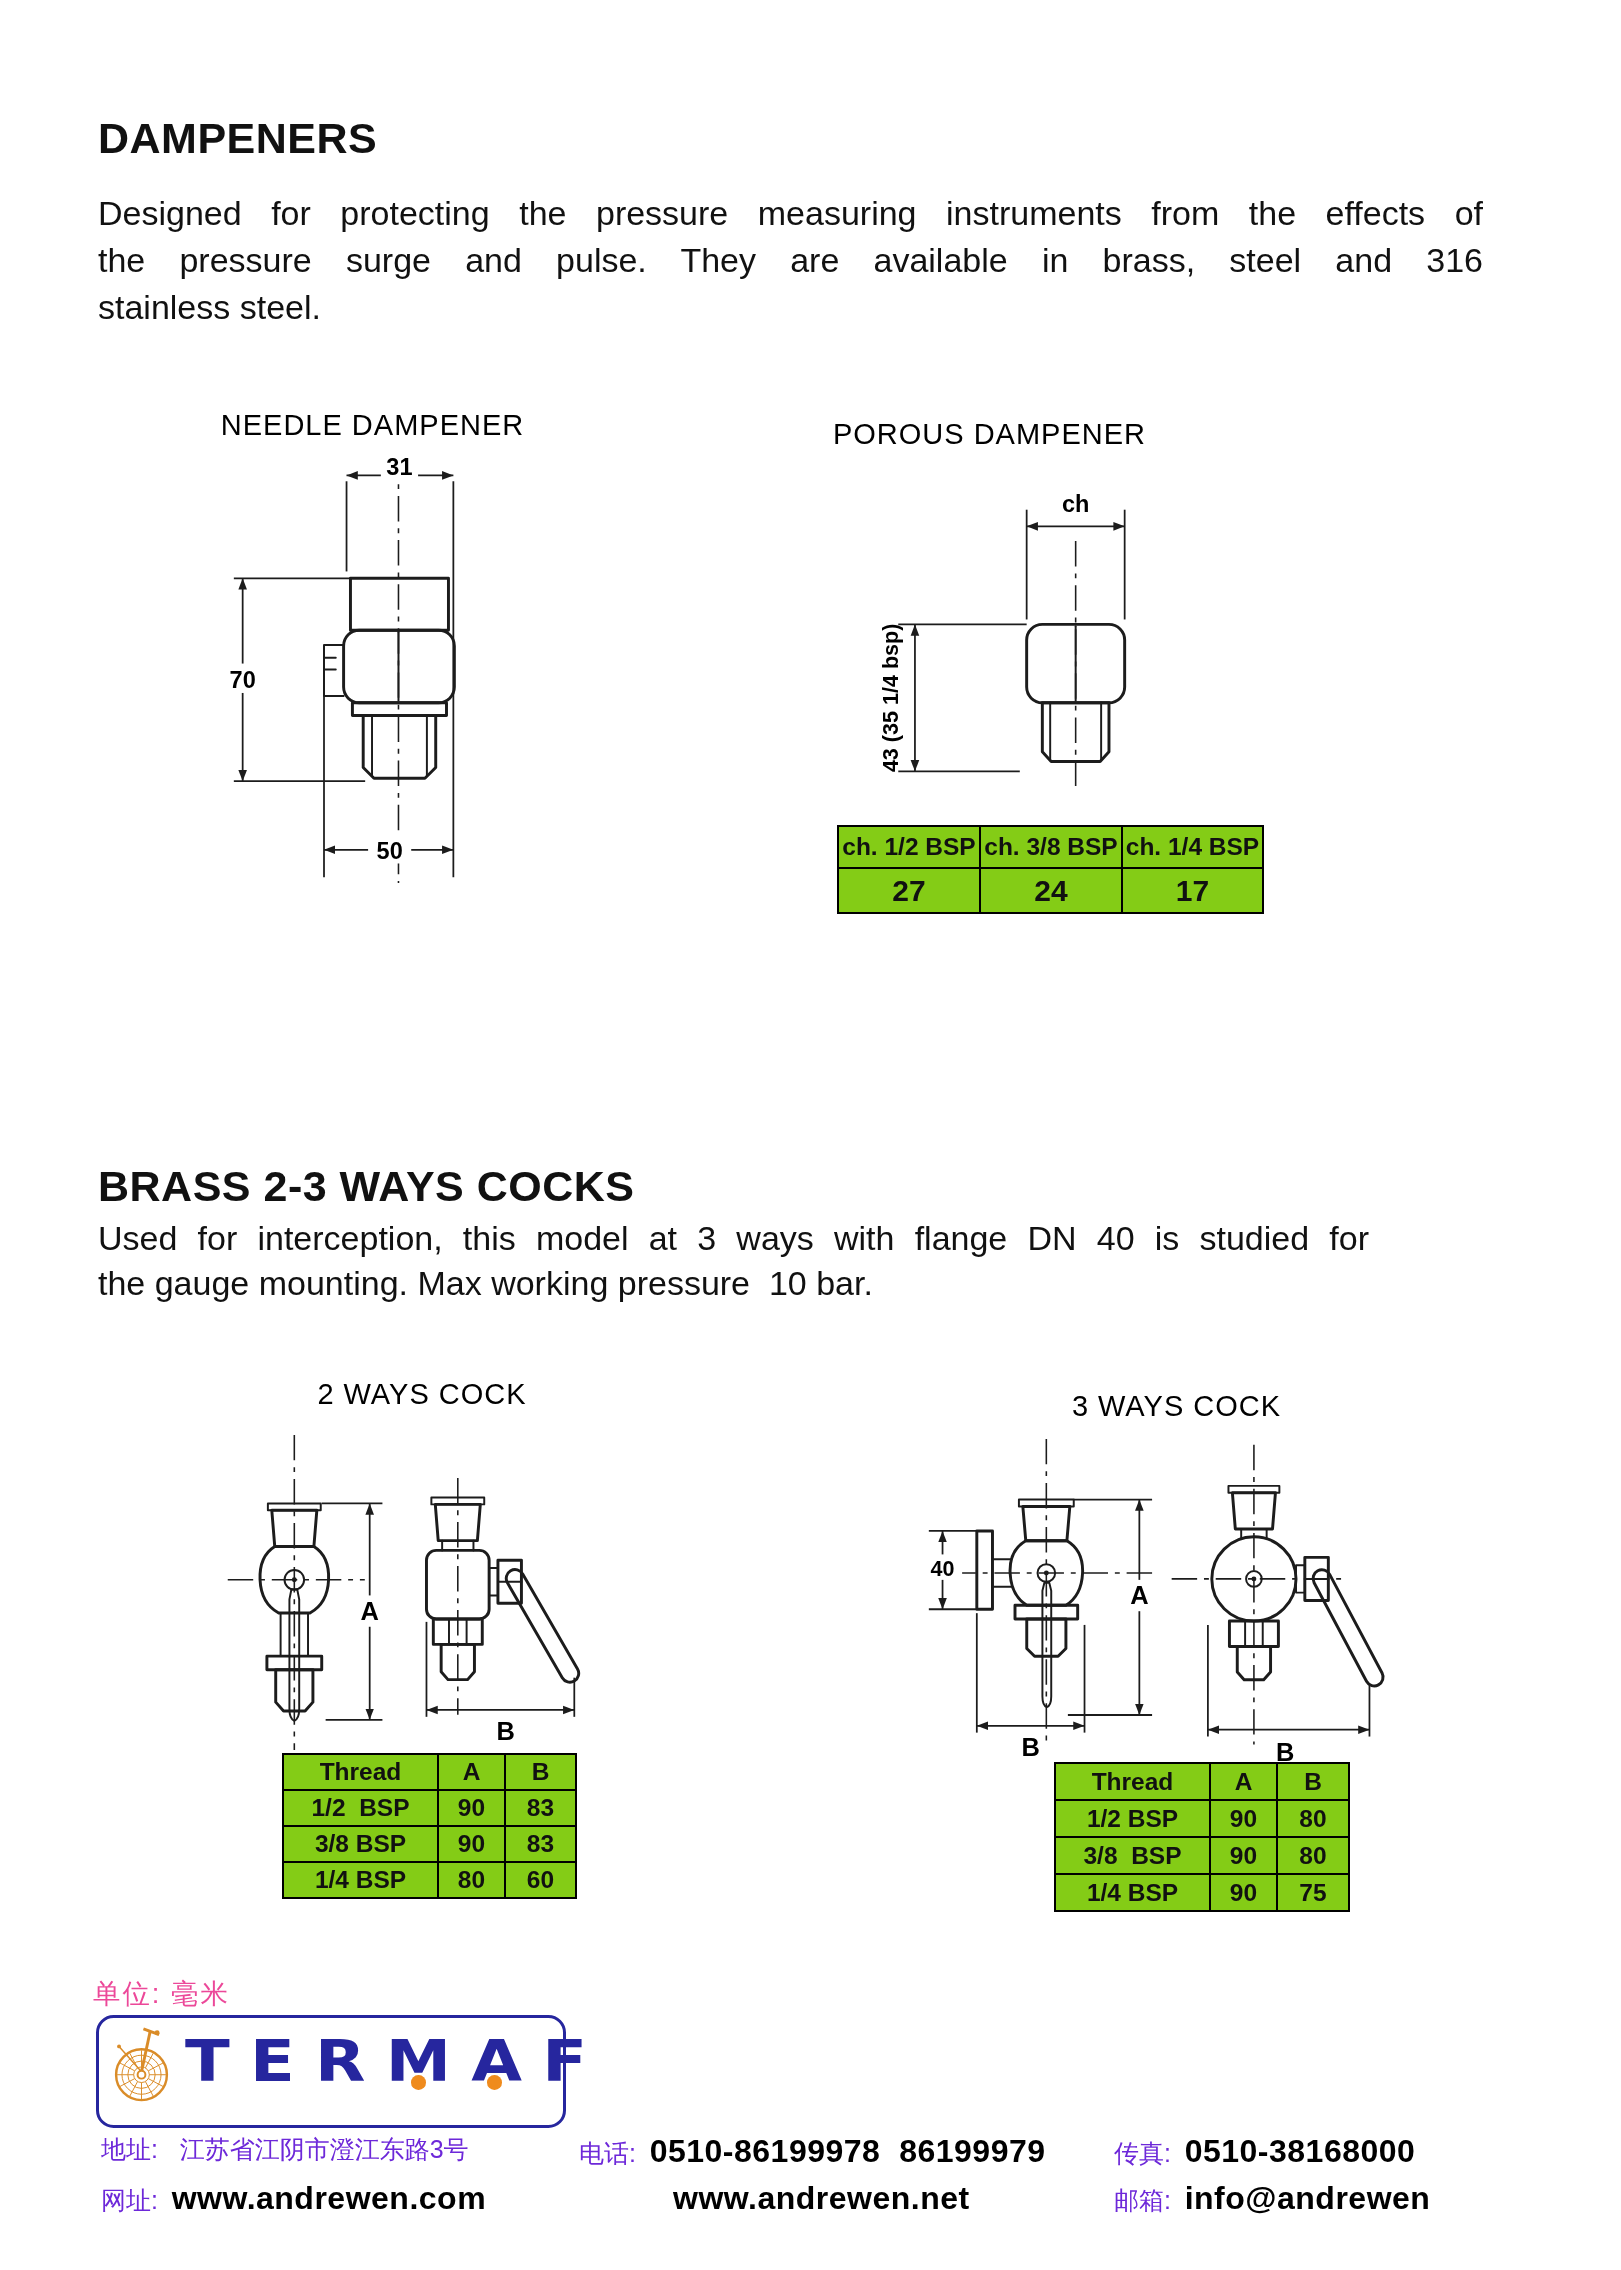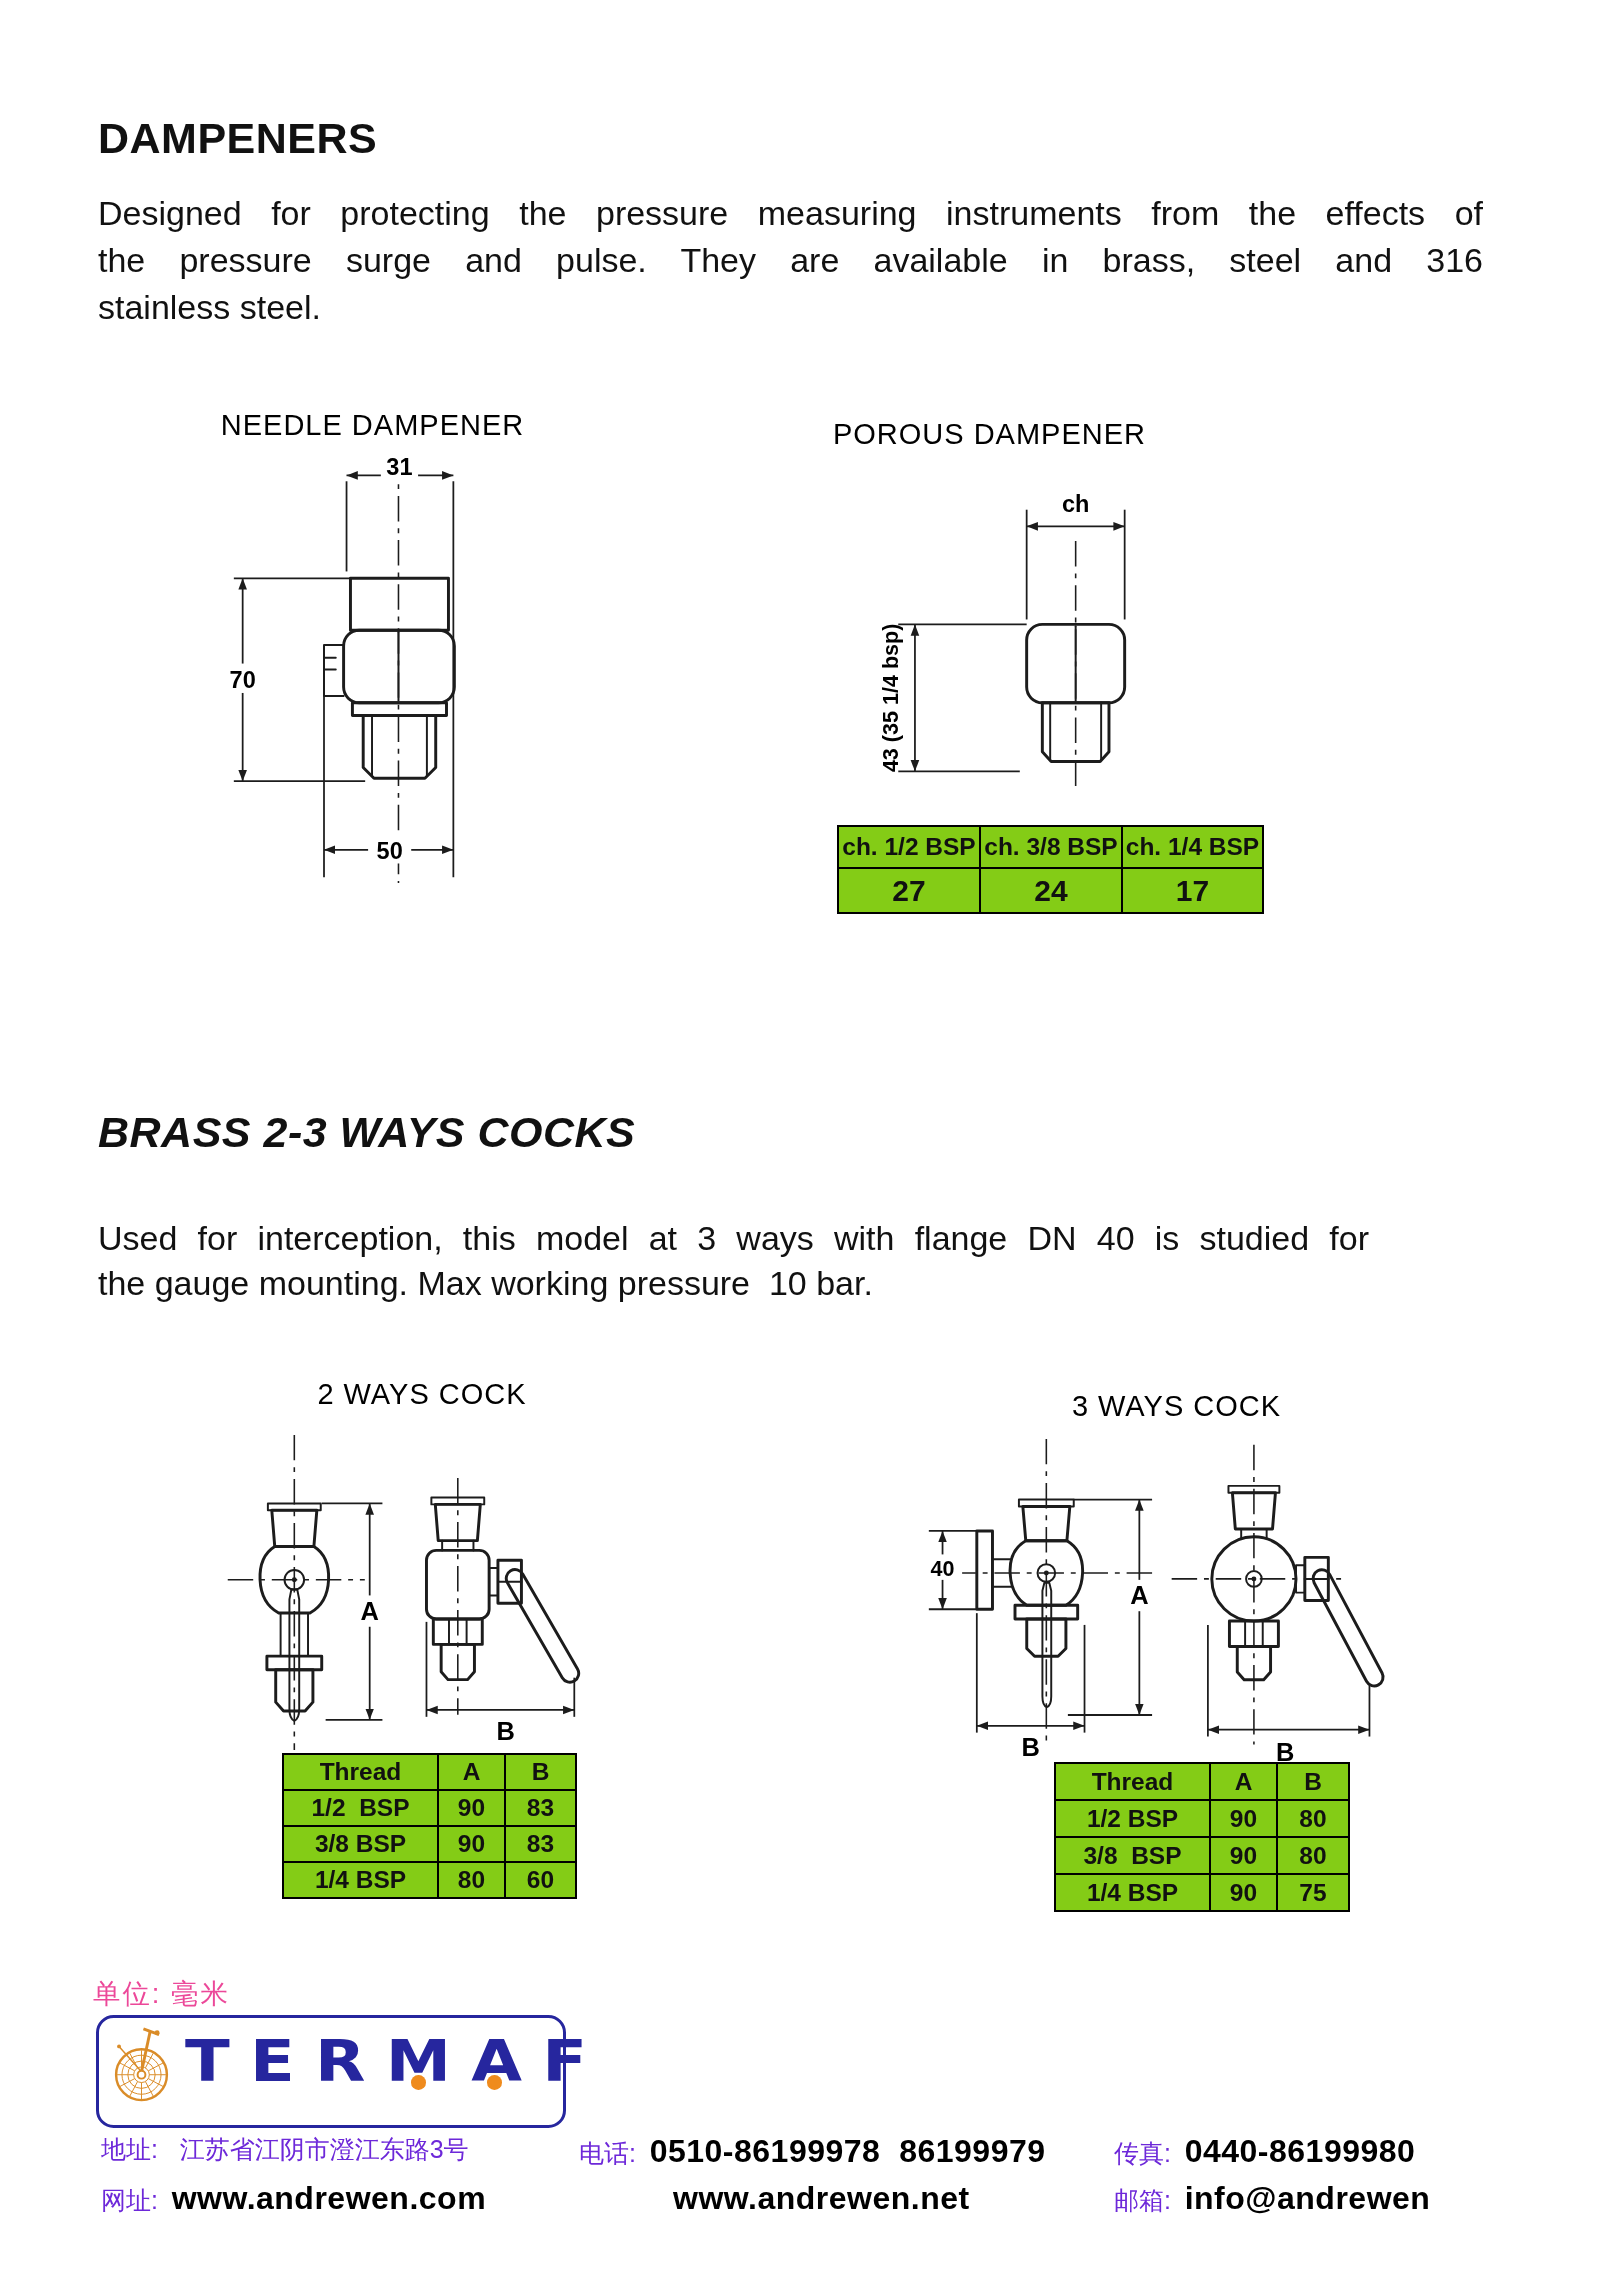--- a/index.html
+++ b/index.html
@@ -119,21 +119,21 @@
       <th style="width:139px">ch. 1/4 BSP</th>
     </tr>
     <tr>
       <td>27</td>
       <td>24</td>
       <td>17</td>
     </tr>
   </tbody>
     </table>
 
-  <div class="h1" style="left:98px;top:1111px;font-style:italic;">BRASS 2-3 WAYS COCKS</div>
+  <div class="h1" style="left:98px;top:1165px;">BRASS 2-3 WAYS COCKS</div>
   <div class="para para2" style="left:98px;top:1216px;width:1271px;">
     <div class="jline">Used for interception, this model at 3 ways with flange DN 40 is studied for</div>
     <div class="nline">the gauge mounting. Max working pressure  10 bar.</div>
   </div>
 
   <div class="figlabel" style="left:216px;top:1378px;width:412px;">2 WAYS COCK</div>
   <div class="figlabel" style="left:961px;top:1390px;width:431px;">3 WAYS COCK</div>
 
   <svg class="draw" style="position:absolute;left:216px;top:1421px;" width="372" height="343" viewBox="0 0 380 350">
 
@@ -322,21 +322,21 @@
   <div class="fgroup" style="left:93px;top:2133px;">
     <span class="flabel">地址:</span>
     <span class="flabel">江苏省江阴市澄江东路3号</span>
   </div>
   <div class="fgroup" style="left:571px;top:2133px;">
     <span class="flabel">电话:</span>
     <span class="fval">0510-86199978  86199979</span>
   </div>
   <div class="fgroup" style="left:1106px;top:2133px;">
     <span class="flabel">传真:</span>
-    <span class="fval">0440-86199980</span>
+    <span class="fval">0510-38168000</span>
   </div>
   <div class="fgroup" style="left:93px;top:2180px;">
     <span class="flabel">网址:</span>
     <span class="fval">www.andrewen.com</span>
   </div>
   <div class="fgroup" style="left:673px;top:2180px;">
     <span class="fval">www.andrewen.net</span>
   </div>
   <div class="fgroup" style="left:1106px;top:2180px;">
     <span class="flabel">邮箱:</span>

